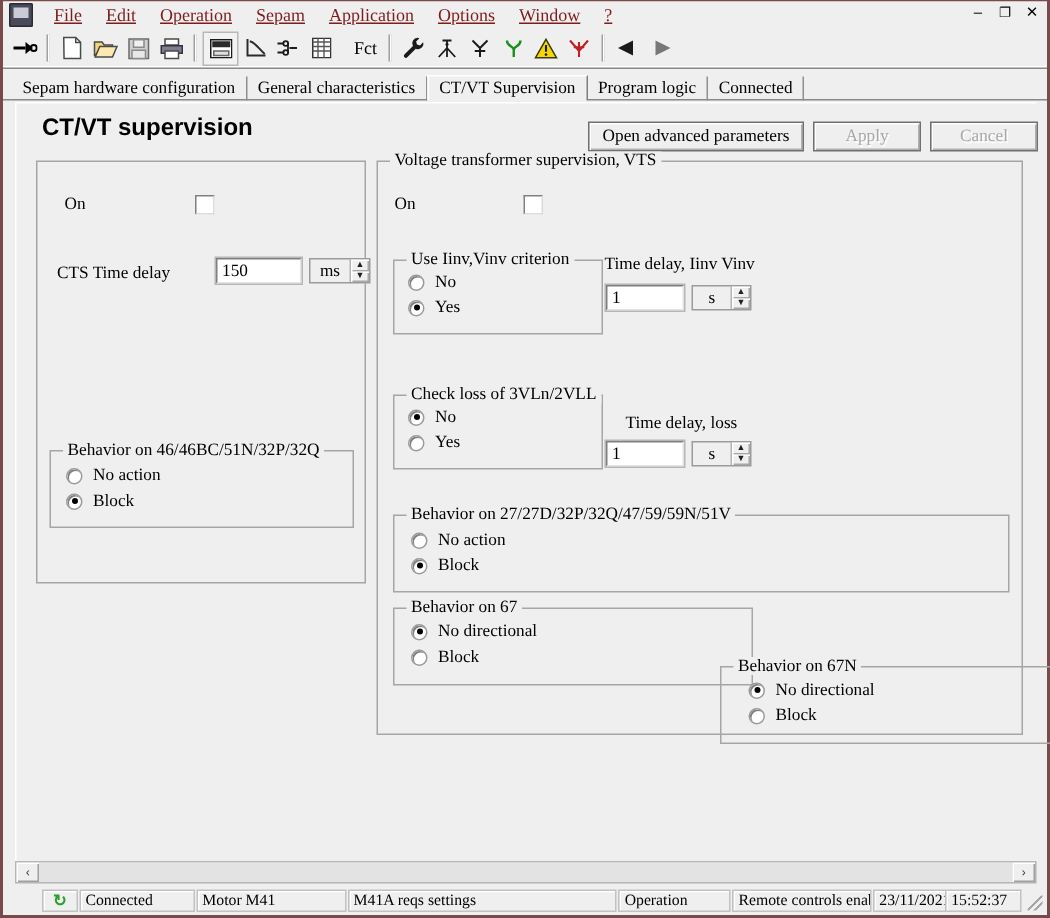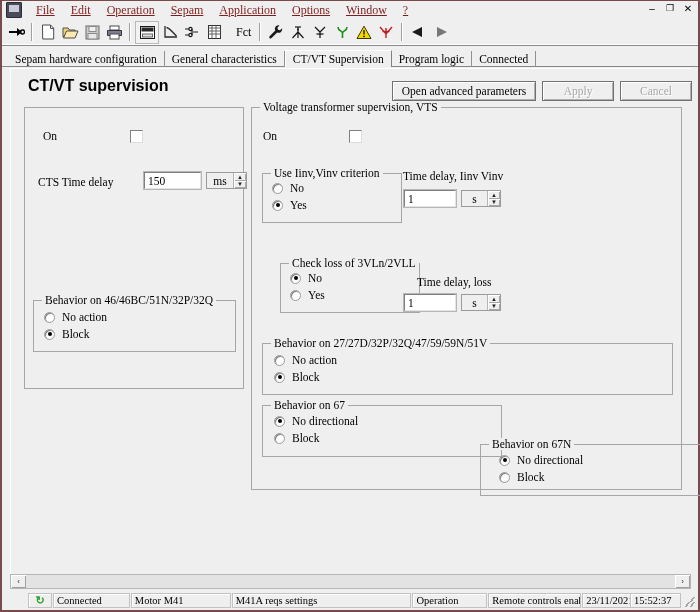--- a/index.html
+++ b/index.html
@@ -575,21 +575,21 @@
       <div class="lbl" style="left:151px; top:62px;">Time delay, Iinv Vinv</div>
       <div class="textbox" style="left:152px; top:82px; width:52px;">1</div>
       <div class="unitbox" style="left:209px; top:82px; width:40px;">
         <div class="u-val">s</div>
         <div class="spin">
           <div>▲</div>
           <div>▼</div>
         </div>
       </div>
 
-      <div class="group" style="left:10px; top:155px; width:140px; height:50px;margin-left:18px;">
+      <div class="group" style="left:10px; top:155px; width:140px; height:50px;">
         <div class="legend">Check loss of 3VLn/2VLL</div>
         <div class="radio-row" style="left:9px; top:8px;">
           <span class="radio checked"></span>
           <span>No</span>
         </div>
         <div class="radio-row" style="left:9px; top:25px;">
           <span class="radio"></span>
           <span>Yes</span>
         </div>
       </div>

